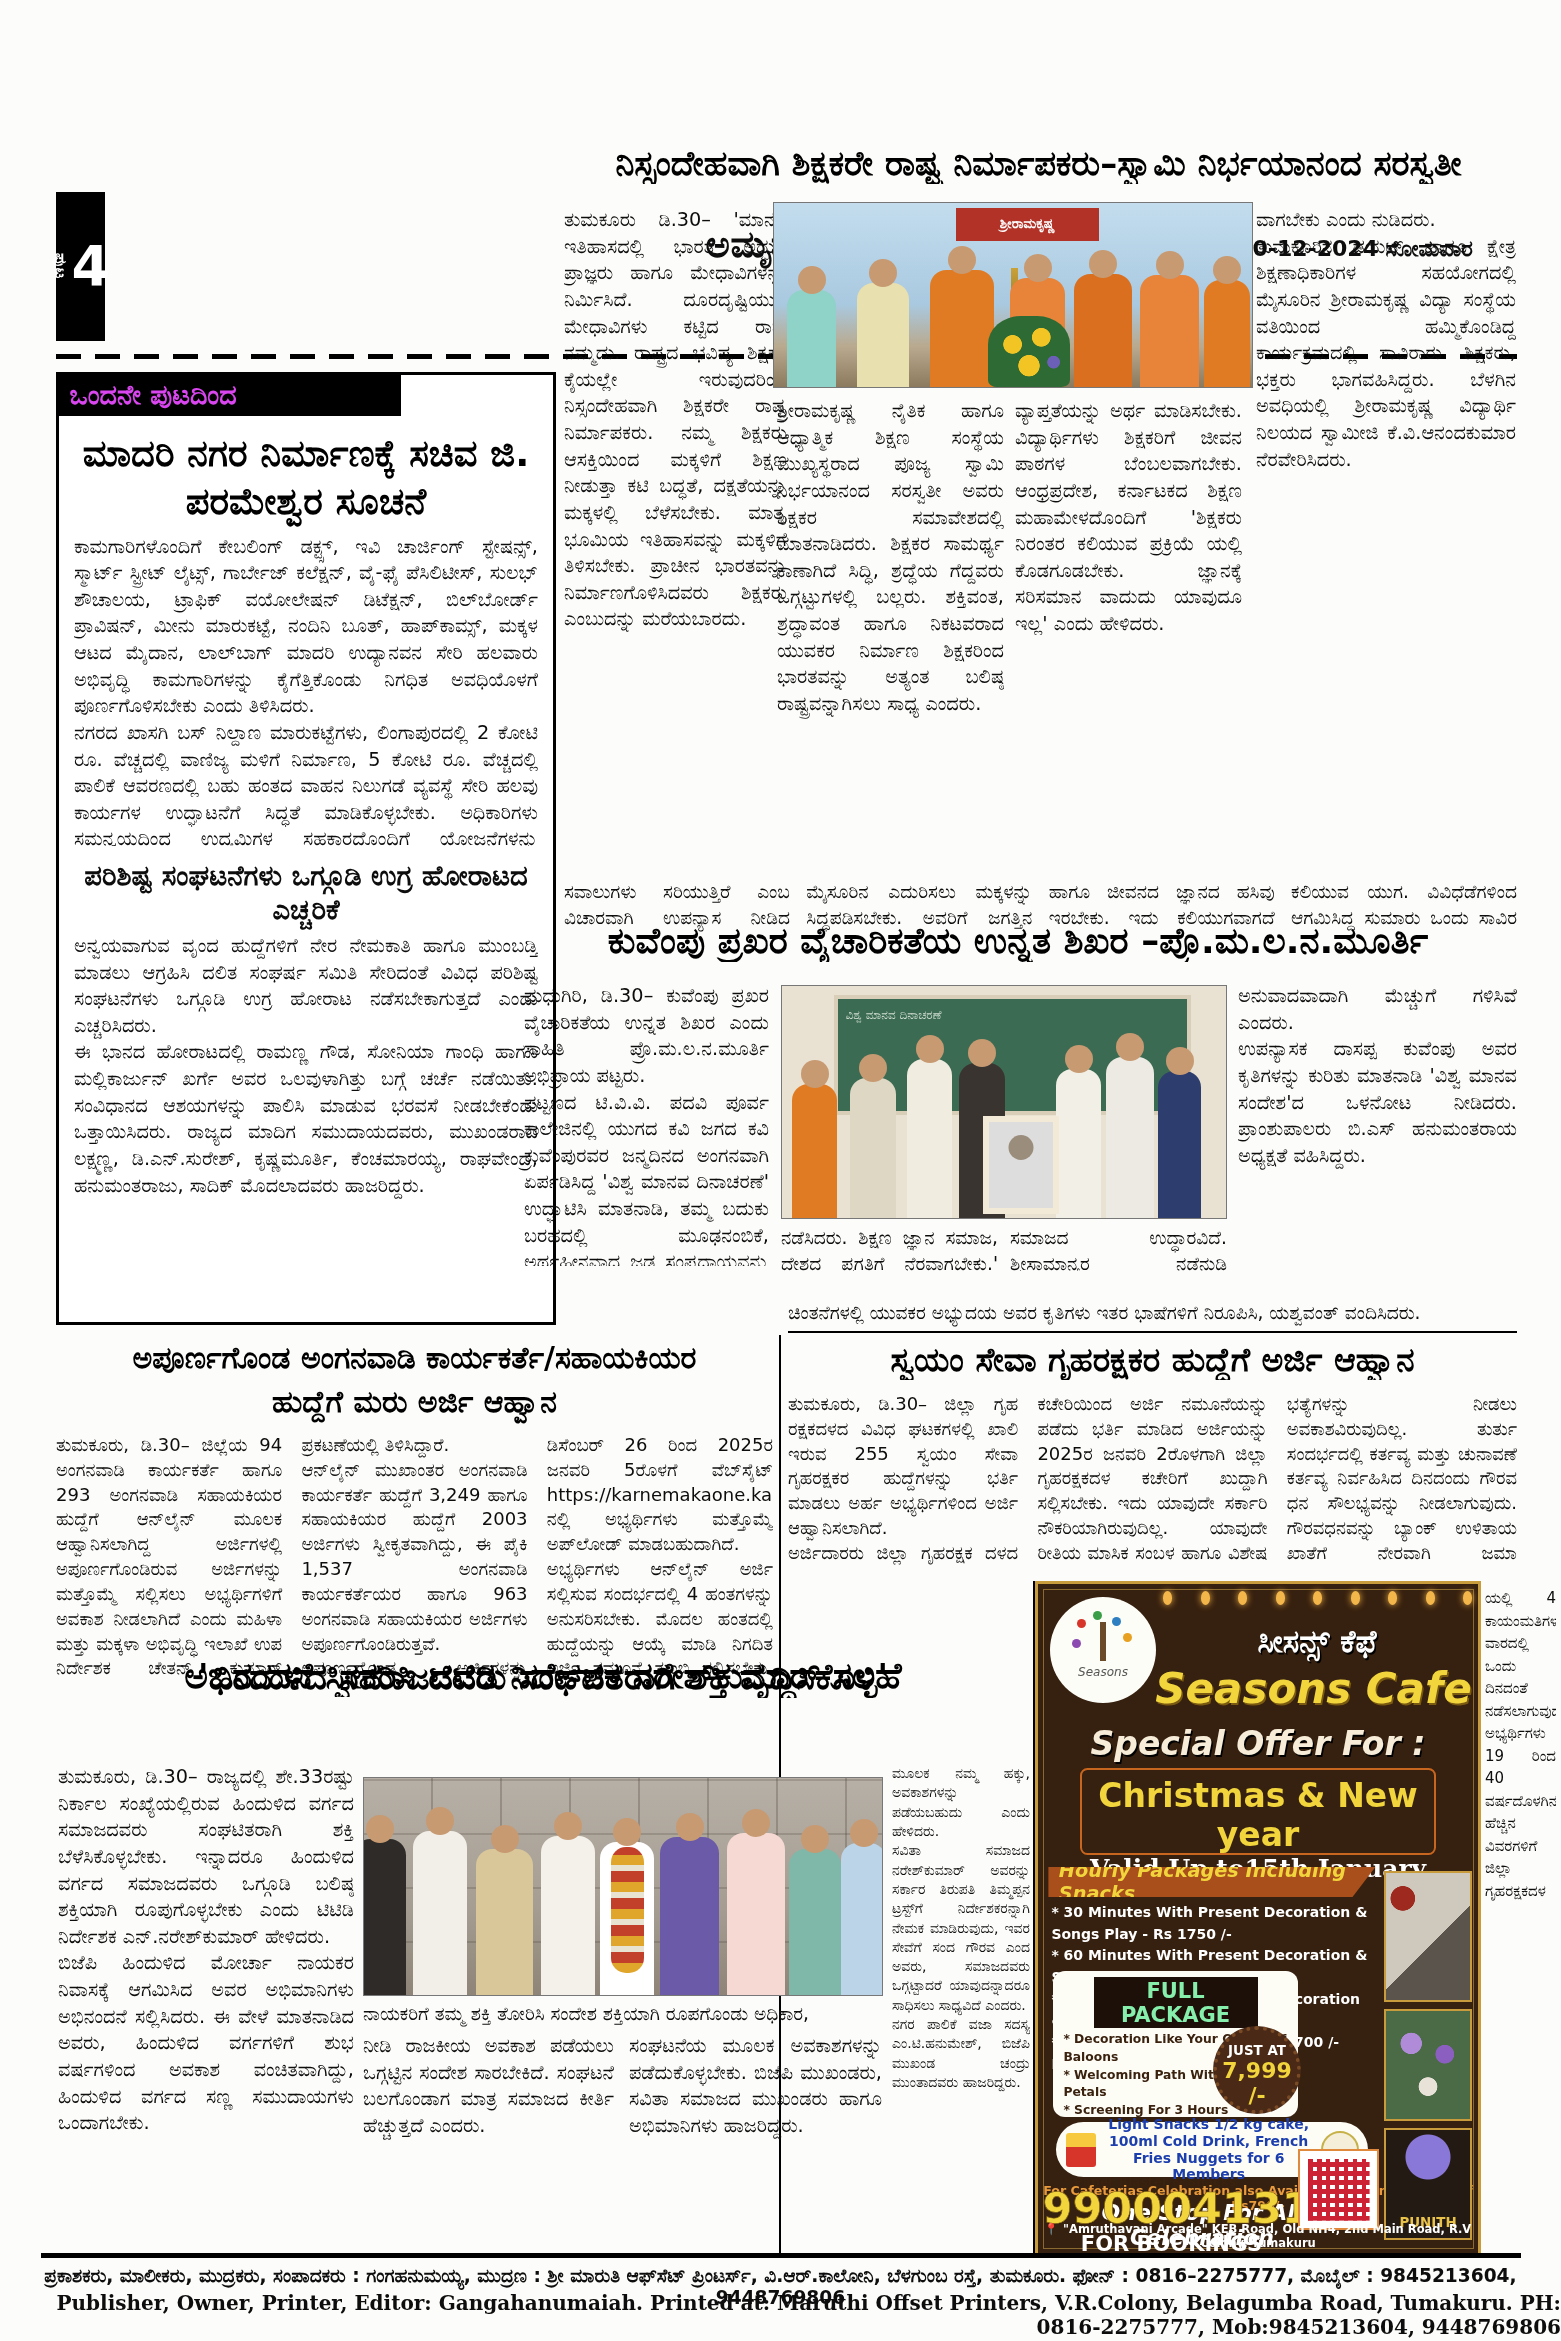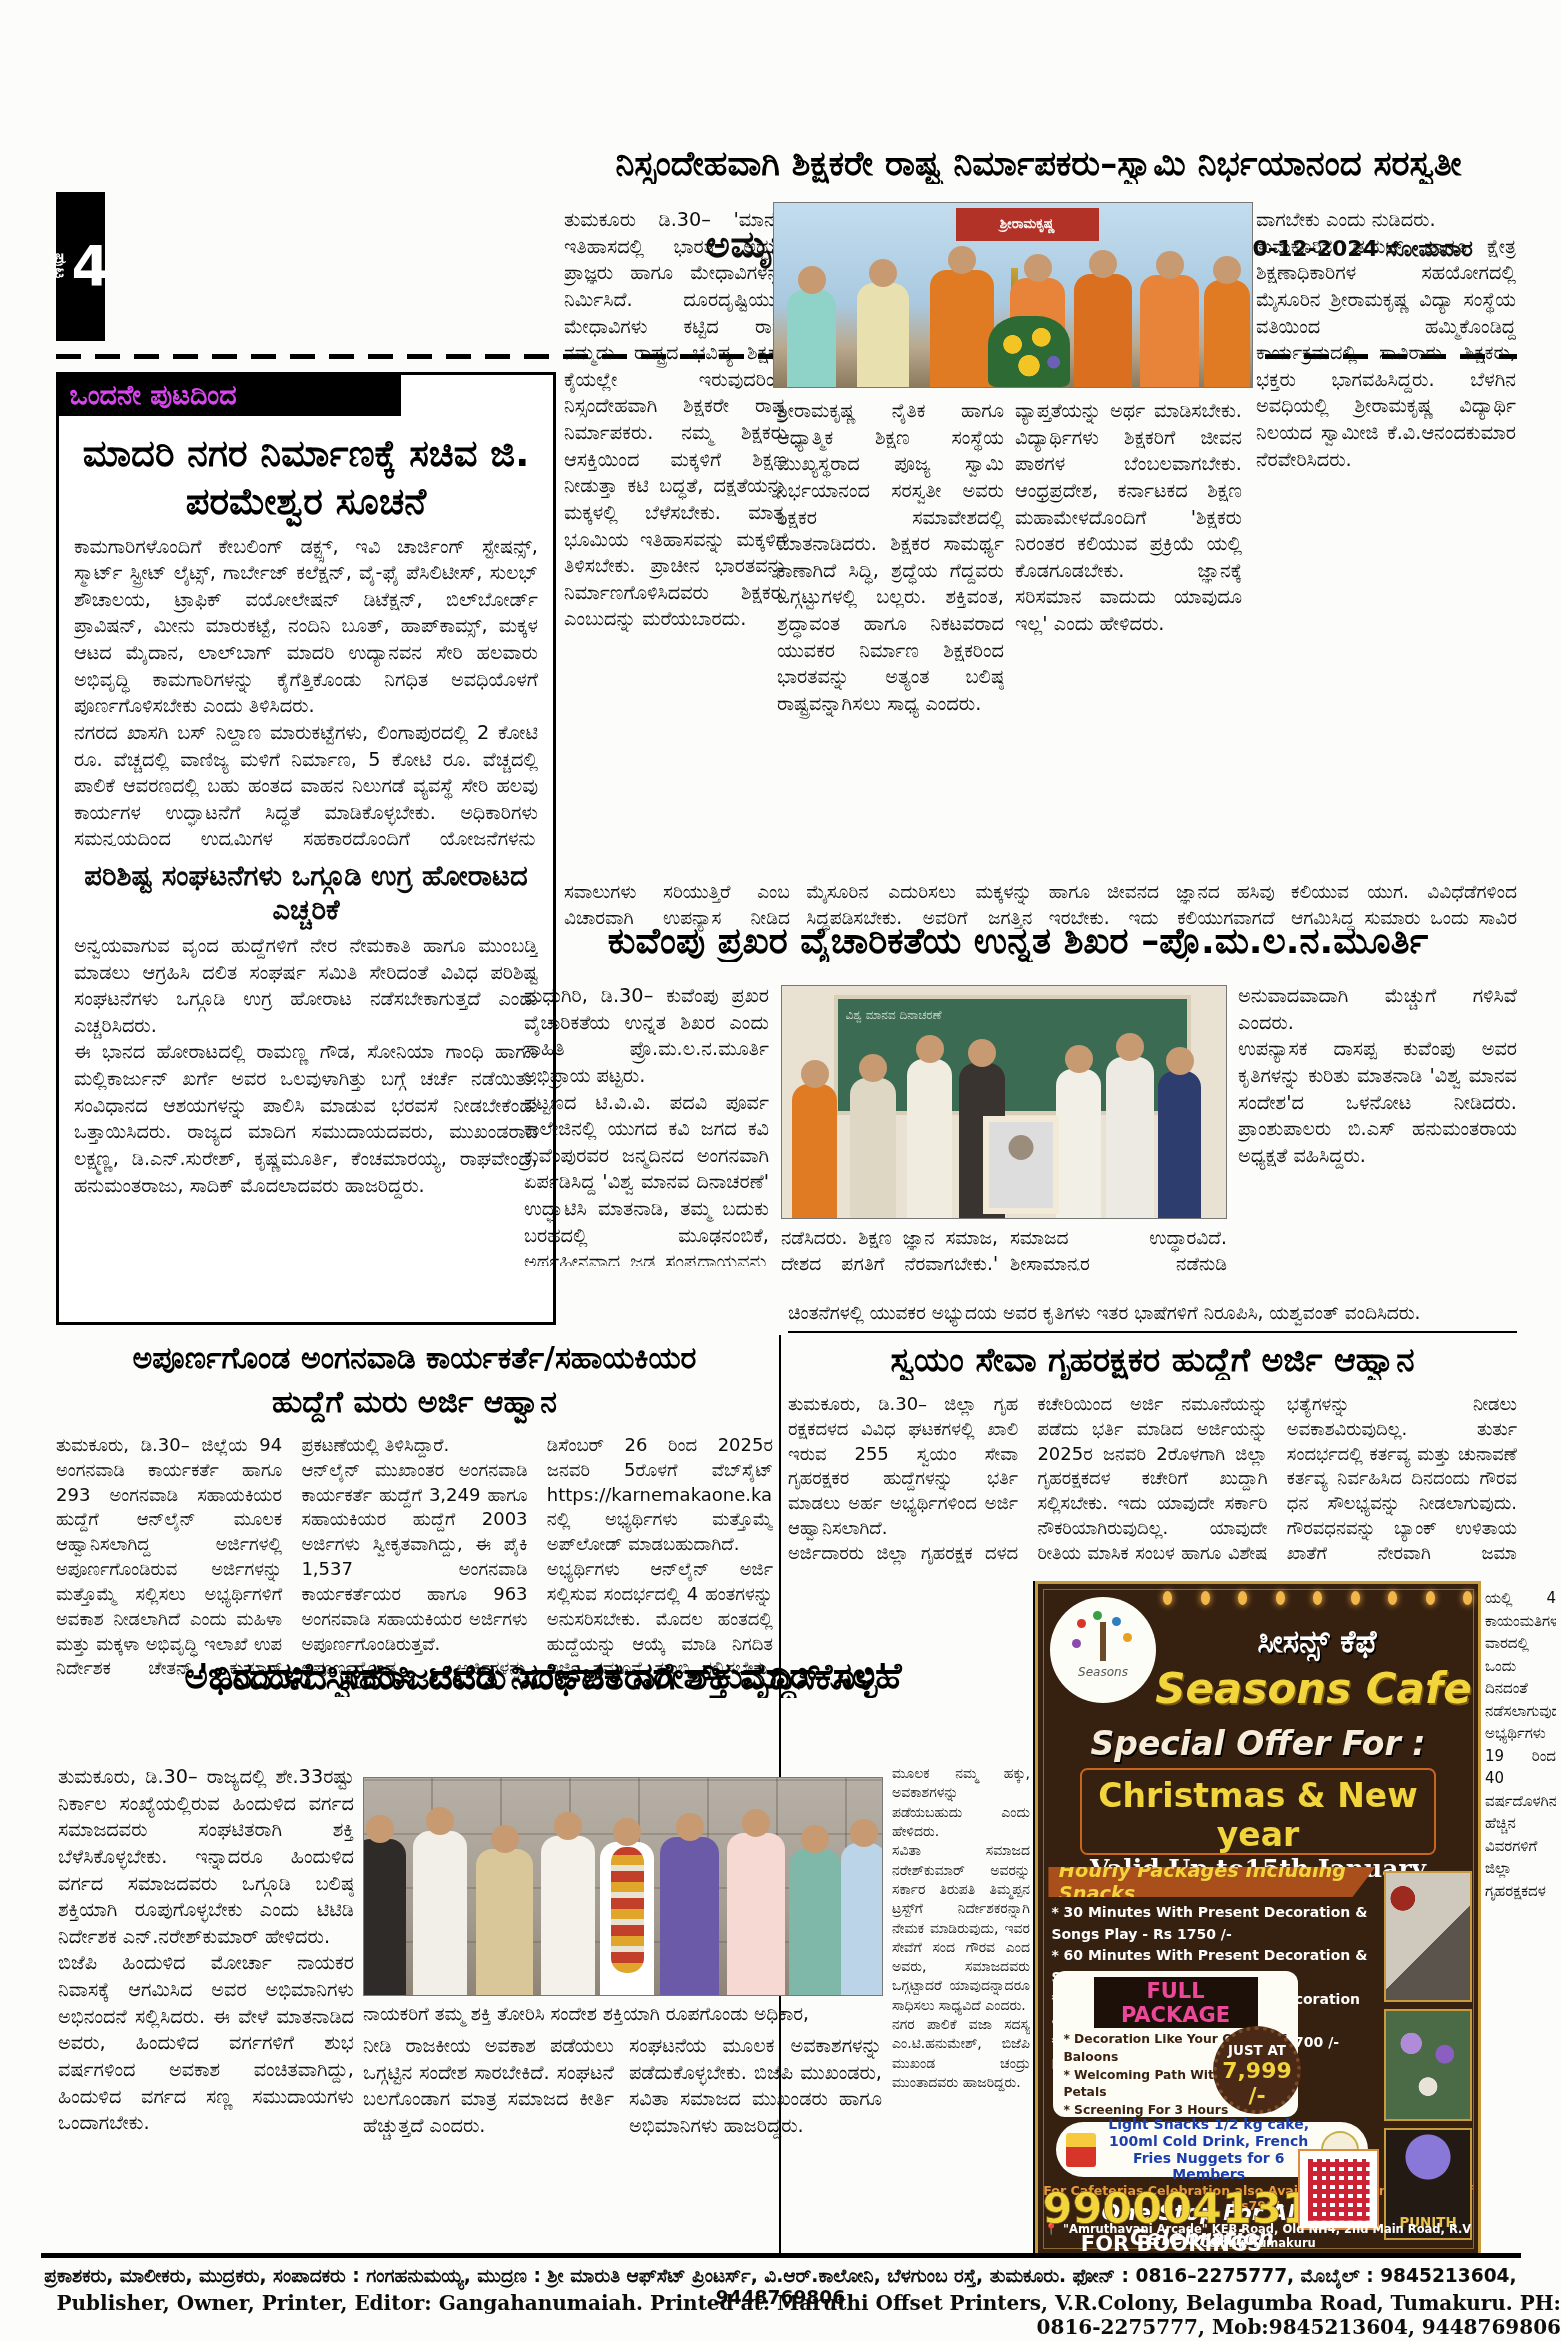--- a/index.html
+++ b/index.html
@@ -73,21 +73,21 @@
   #ad .offer{position:absolute;left:0;right:0;top:140px;text-align:center;
       font-size:33px;font-weight:900;font-style:italic;color:#f7ecd8;text-shadow:1.5px 1.5px 0 #000;}
   #ad .frame{position:absolute;left:42px;right:42px;top:184px;height:83px;border:2.2px solid #c8651f;border-radius:7.4px;}
   #ad .occasion{margin-top:6px;text-align:center;font-size:33px;font-weight:900;color:#f2d53c;}
   #ad .validity{text-align:center;font-size:25px;font-weight:800;color:#fff;font-family:"DejaVu Serif",serif;}
   #ad .ribbon{position:absolute;left:10.4px;top:283px;width:327px;height:30px;background:#a84f1c;
       clip-path:polygon(0 0,100% 0,93% 100%,0 100%);display:flex;align-items:center;padding-left:10.4px;box-sizing:border-box;
       font-size:19.3px;font-weight:800;font-style:italic;color:#f2d53c;}
   #ad .pkg{position:absolute;left:13.4px;top:318px;width:320px;font-size:14px;font-weight:700;line-height:1.55;color:#fff;white-space:pre-line;}
   #ad .fullbox{position:absolute;left:15px;top:387px;width:245px;height:146px;background:#fdfdf6;border-radius:12px;color:#3a220f;}
-  #ad .fullbox .ttl{margin:6px auto 3px;width:164px;background:#1c1008;color:#ec4899;text-align:center;
+  #ad .fullbox .ttl{margin:6px auto 3px;width:164px;background:#1c1008;color:#86efac;text-align:center;
       font-size:21px;font-weight:900;padding:1.5px 0;}
   #ad .fullbox ul{margin:1.5px 0 0 10.4px;padding:0;list-style:none;font-size:12.3px;font-weight:800;line-height:1.45;}
   #ad .badge{position:absolute;left:175px;top:442px;width:88px;height:88px;border-radius:50%;
       background:#4a2a16;border:4.5px dotted #7a4a24;box-sizing:border-box;text-align:center;color:#fff;}
   #ad .badge .ja{font-size:13.4px;font-weight:800;margin-top:13.4px;}
   #ad .badge .pr{font-size:22px;font-weight:900;color:#f2d53c;}
   #ad .snack{position:absolute;left:18px;top:538px;width:312px;height:55px;background:#fdfdf6;border-radius:30px;
       display:flex;align-items:center;}
   #ad .snack .txt{flex:1;text-align:center;font-size:14px;font-weight:900;color:#1d3fae;line-height:1.2;}
   #ad .fries{width:30px;height:34px;margin-left:10.4px;background:linear-gradient(#f6c93e 0 40%,#d8352a 40%);border-radius:3px;}

